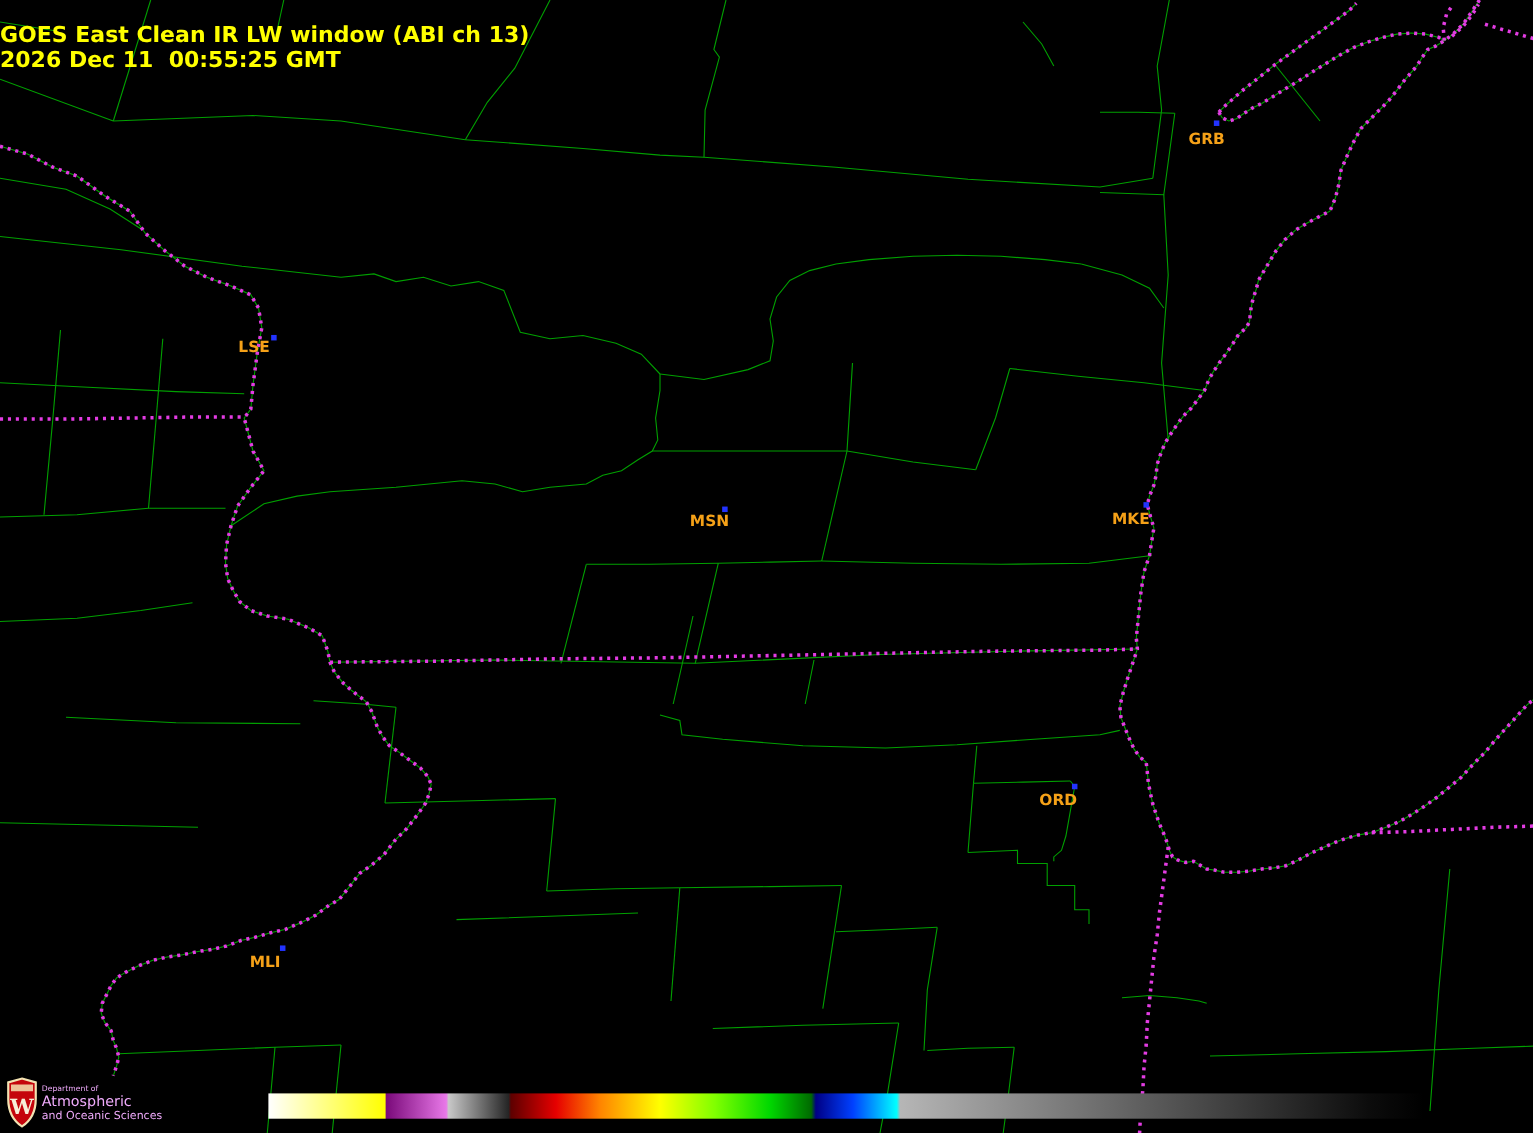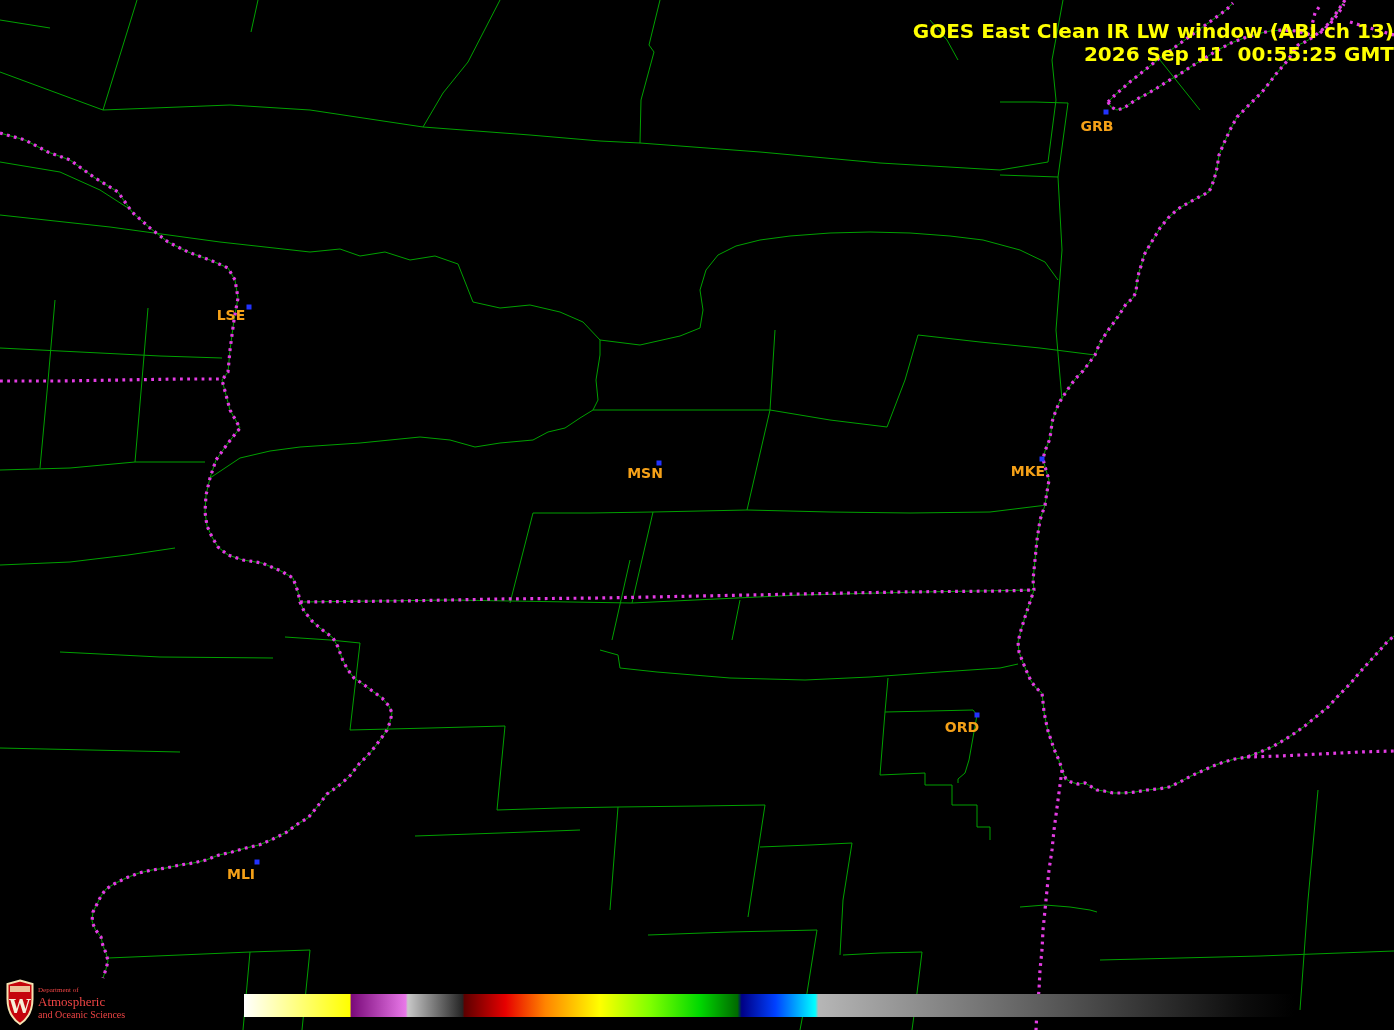--- a/index.html
+++ b/index.html
@@ -1,24 +1,24 @@
 <!DOCTYPE html>
 <html><head>
 <meta charset="utf-8">
 <style>
   html,body{margin:0;padding:0;background:#000;}
   body{width:1394px;height:1030px;position:relative;overflow:hidden;
        font-family:"DejaVu Sans","Liberation Sans",sans-serif;}
   #map-svg{position:absolute;left:0;top:0;}
-  .title-block{position:absolute;left:0;top:20px;width:100%;text-align:right;z-index:5;}
+  .title-block{position:absolute;left:0;top:20px;width:100%;text-align:left;z-index:5;}
   .title-line{font-size:20px;font-weight:bold;color:#ffff00;line-height:23px;white-space:pre;}
   #colorbar{position:absolute;z-index:4;}
   .logo{position:absolute;left:5px;top:979px;z-index:6;display:flex;align-items:flex-start;}
   .crest{width:30px;height:47px;flex:0 0 auto;}
-  .logo-text{margin-left:3px;color:#ef4444;line-height:1;font-family:Liberation Serif, serif;}
+  .logo-text{margin-left:3px;color:#f0abfc;line-height:1;}
   .logo-dept{font-size:7px;margin-top:8px;}
   .logo-l1{font-size:13px;margin-top:1px;}
   .logo-l2{font-size:10px;margin-top:2px;}
 </style>
 </head>
 <body>
 
 <svg id="map-svg" width="1394" height="1030" viewBox="0 0 1394 1030">
     <polyline points="0,20 50,28" fill="none" stroke="#00A000" stroke-width="1"></polyline>
     <polyline points="137,0 103,110" fill="none" stroke="#00A000" stroke-width="1"></polyline>
@@ -126,21 +126,21 @@
       <text x="962" y="732" text-anchor="middle" fill="#f5a118" font-size="14" font-weight="bold">ORD</text>
     </g>
     <g>
       <rect x="254.5" y="859.5" width="5" height="5" fill="#2233ff"></rect>
       <text x="241" y="879" text-anchor="middle" fill="#f5a118" font-size="14" font-weight="bold">MLI</text>
     </g>
   </svg>
 
 <div class="title-block">
   <div class="title-line">GOES East Clean IR LW window (ABI ch 13)</div>
-  <div class="title-line">2026 Sep 11  00:55:25 GMT</div>
+  <div class="title-line">2026 Dec 11  00:55:25 GMT</div>
 </div>
 
 <div id="colorbar" style="left: 244px; top: 994px; width: 1050px; height: 23px; background: linear-gradient(to right, rgb(255, 255, 255) 0%, rgb(255, 255, 0) 10.1%, rgb(122, 10, 122) 10.2%, rgb(232, 120, 232) 15.4%, rgb(200, 200, 200) 15.6%, rgb(37, 37, 37) 20.8%, rgb(94, 0, 0) 21%, rgb(230, 0, 0) 24.9%, rgb(255, 132, 0) 28.7%, rgb(255, 255, 0) 33.9%, rgb(127, 255, 0) 38.7%, rgb(0, 216, 0) 43.4%, rgb(0, 106, 0) 47%, rgb(0, 0, 133) 47.4%, rgb(0, 64, 255) 50.6%, rgb(0, 255, 255) 54.4%, rgb(182, 182, 182) 54.7%, rgb(12, 12, 12) 95.3%, rgb(0, 0, 0) 100%);"></div>
 
 <div class="logo">
   <svg class="crest" viewBox="0 0 60 94">
     <path d="M30 3 L55 10 V40 C55 65 45 80 30 90 C15 80 5 65 5 40 V10 Z" fill="#c5050c" stroke="#f3e3b2" stroke-width="4"></path>
     <path d="M10 14 L50 14 L50 26 L10 26 Z" fill="#f3e3b2" opacity="0.85"></path>
     <text x="30" y="68" text-anchor="middle" font-size="38" font-weight="bold" font-family="DejaVu Serif, serif" fill="#f7efd8">W</text>
   </svg>

